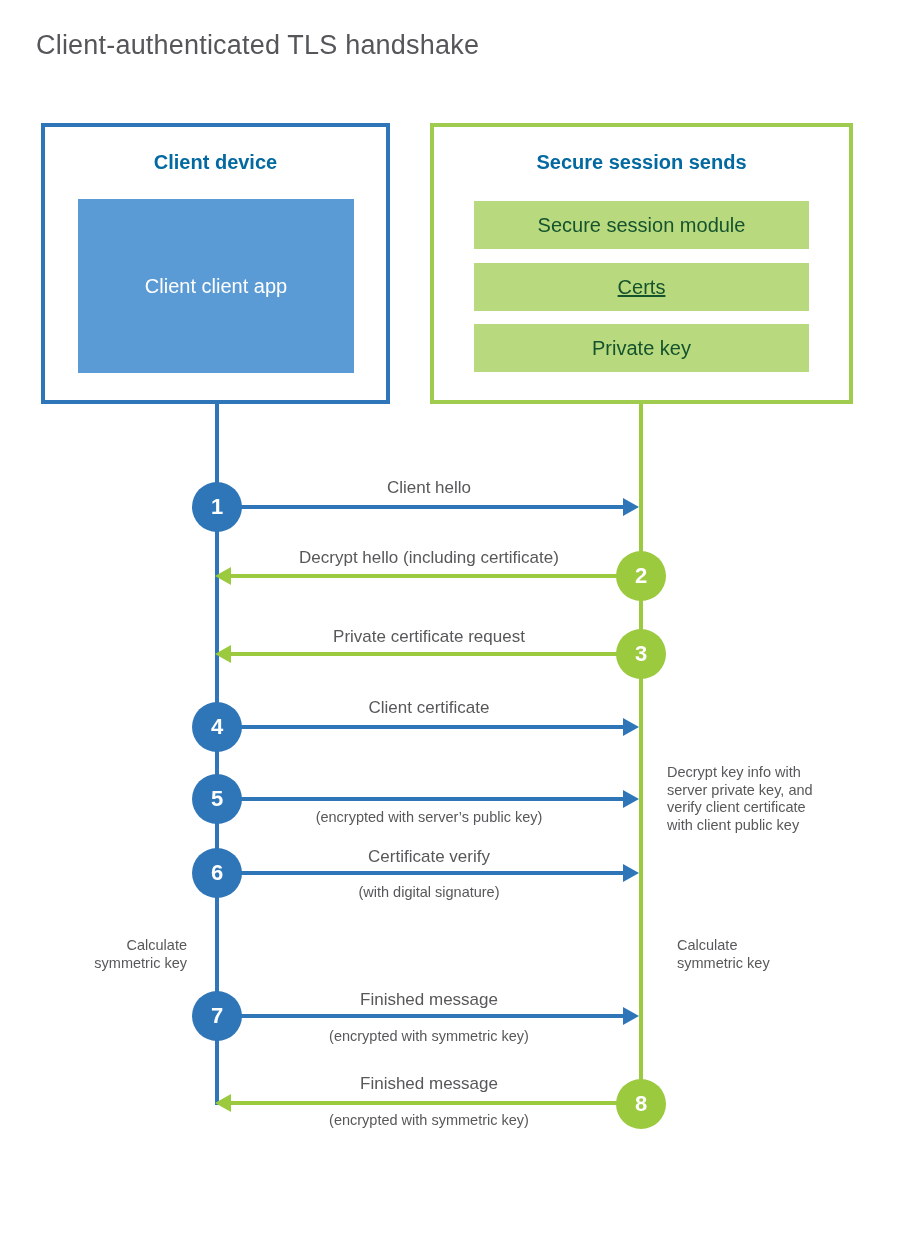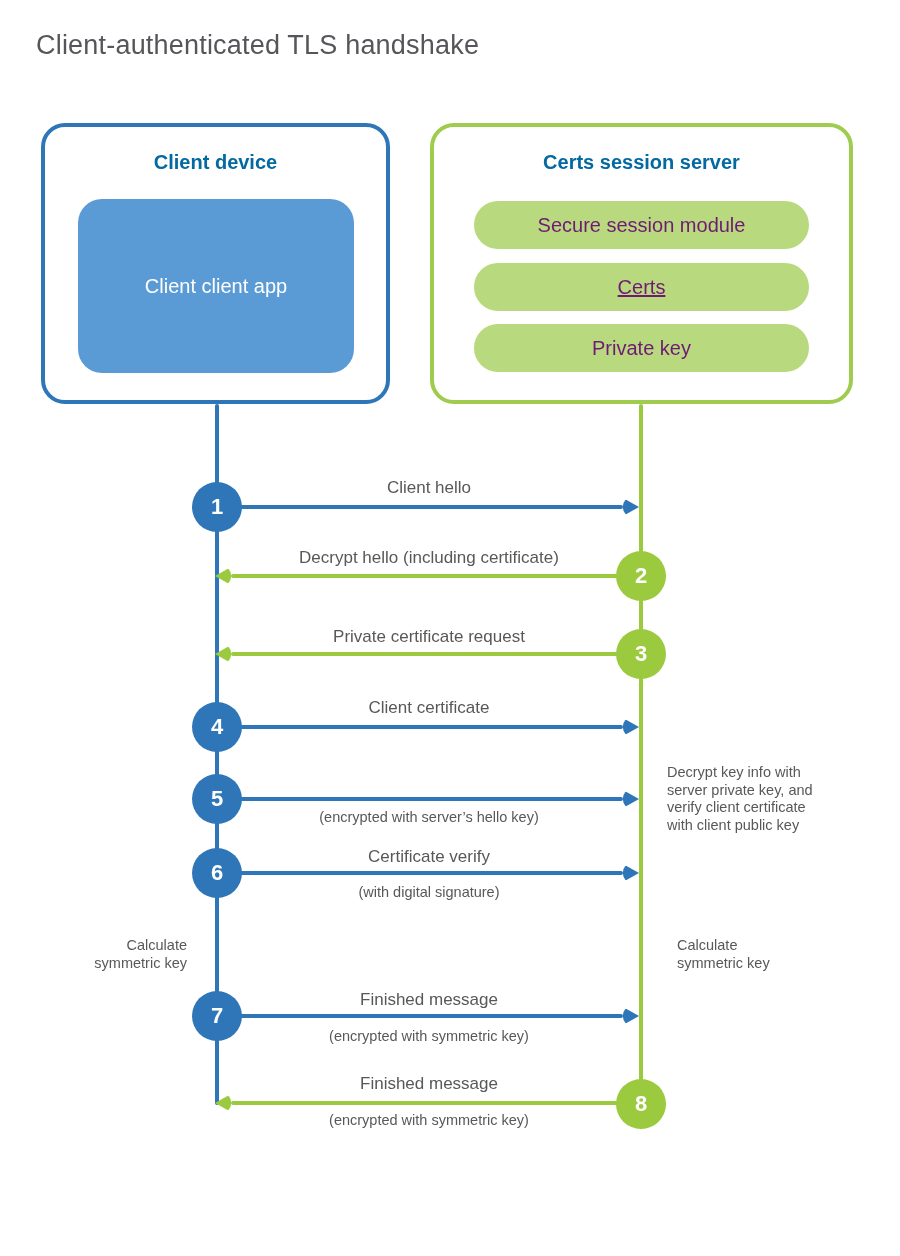--- a/index.html
+++ b/index.html
@@ -1,15 +1,15 @@
 <!DOCTYPE html>
 <html><head>
 <meta charset="utf-8">
 <style>
-  * { margin: 0; padding: 0; box-sizing: border-box; border-radius: 24px; }
+  * { margin: 0; padding: 0; box-sizing: border-box; }
   html, body { background: #ffffff; }
   body { font-family: "Liberation Sans", "DejaVu Sans", sans-serif; }
   .page {
     position: relative;
     width: 900px;
     height: 1256px;
     background: #ffffff;
     overflow: hidden;
   }
   .title {
@@ -51,21 +51,21 @@
     text-align: center;
     display: inline-block;
     max-width: 180px;
   }
   .server-bar {
     position: absolute;
     left: 474px;
     width: 335px; height: 48px;
     background: #b8d97e;
     display: flex; align-items: center; justify-content: center;
-    color: #701a75;
+    color: #14532d;
     font-size: 20px;
   }
   .bar-1 { top: 201px; }
   .bar-2 { top: 263px; text-decoration: underline; }
   .bar-3 { top: 324px; }
   
   .lifeline { position: absolute; width: 4px; top: 404px; }
   .lifeline-client { left: 215px; height: 701px; background: #2e76b8; }
   .lifeline-server { left: 639px; height: 700px; background: #9bca3e; }
   
@@ -132,21 +132,21 @@
   <div class="title">Client-authenticated TLS handshake</div>
 
   <div class="entity-box client-box">
     <div class="entity-title">Client device</div>
   </div>
   <div class="app-box">
     <span>Client client app</span>
   </div>
 
   <div class="entity-box server-box">
-    <div class="entity-title">Certs session server</div>
+    <div class="entity-title">Secure session sends</div>
   </div>
   <div class="server-bar bar-1">Secure session module</div>
   <div class="server-bar bar-2">Certs</div>
   <div class="server-bar bar-3">Private key</div>
 
   <div class="lifeline lifeline-client"></div>
   <div class="lifeline lifeline-server"></div>
 
   <div class="msg-label" style="top:478px">Client hello</div>
   <div class="arrow-line blue" style="top:505px"></div>
@@ -164,21 +164,21 @@
   <div class="step-circle circle-green" style="top:629px">3</div>
 
   <div class="msg-label" style="top:698px">Client certificate</div>
   <div class="arrow-line blue" style="top:725px"></div>
   <div class="arrow-head right" style="top:718px"></div>
   <div class="step-circle circle-blue" style="top:702px">4</div>
 
   <div class="arrow-line blue" style="top:797px"></div>
   <div class="arrow-head right" style="top:790px"></div>
   <div class="step-circle circle-blue" style="top:774px">5</div>
-  <div class="msg-sub" style="top:809px">(encrypted with server’s hello key)</div>
+  <div class="msg-sub" style="top:809px">(encrypted with server’s public key)</div>
 
   <div class="msg-label" style="top:847px">Certificate verify</div>
   <div class="arrow-line blue" style="top:871px"></div>
   <div class="arrow-head right" style="top:864px"></div>
   <div class="step-circle circle-blue" style="top:848px">6</div>
   <div class="msg-sub" style="top:884px">(with digital signature)</div>
 
   <div class="side-note note-decrypt">Decrypt key info with server private key, and verify client certificate with client public key</div>
   <div class="side-note note-calc-left">Calculate symmetric key</div>
   <div class="side-note note-calc-right">Calculate symmetric key</div>

